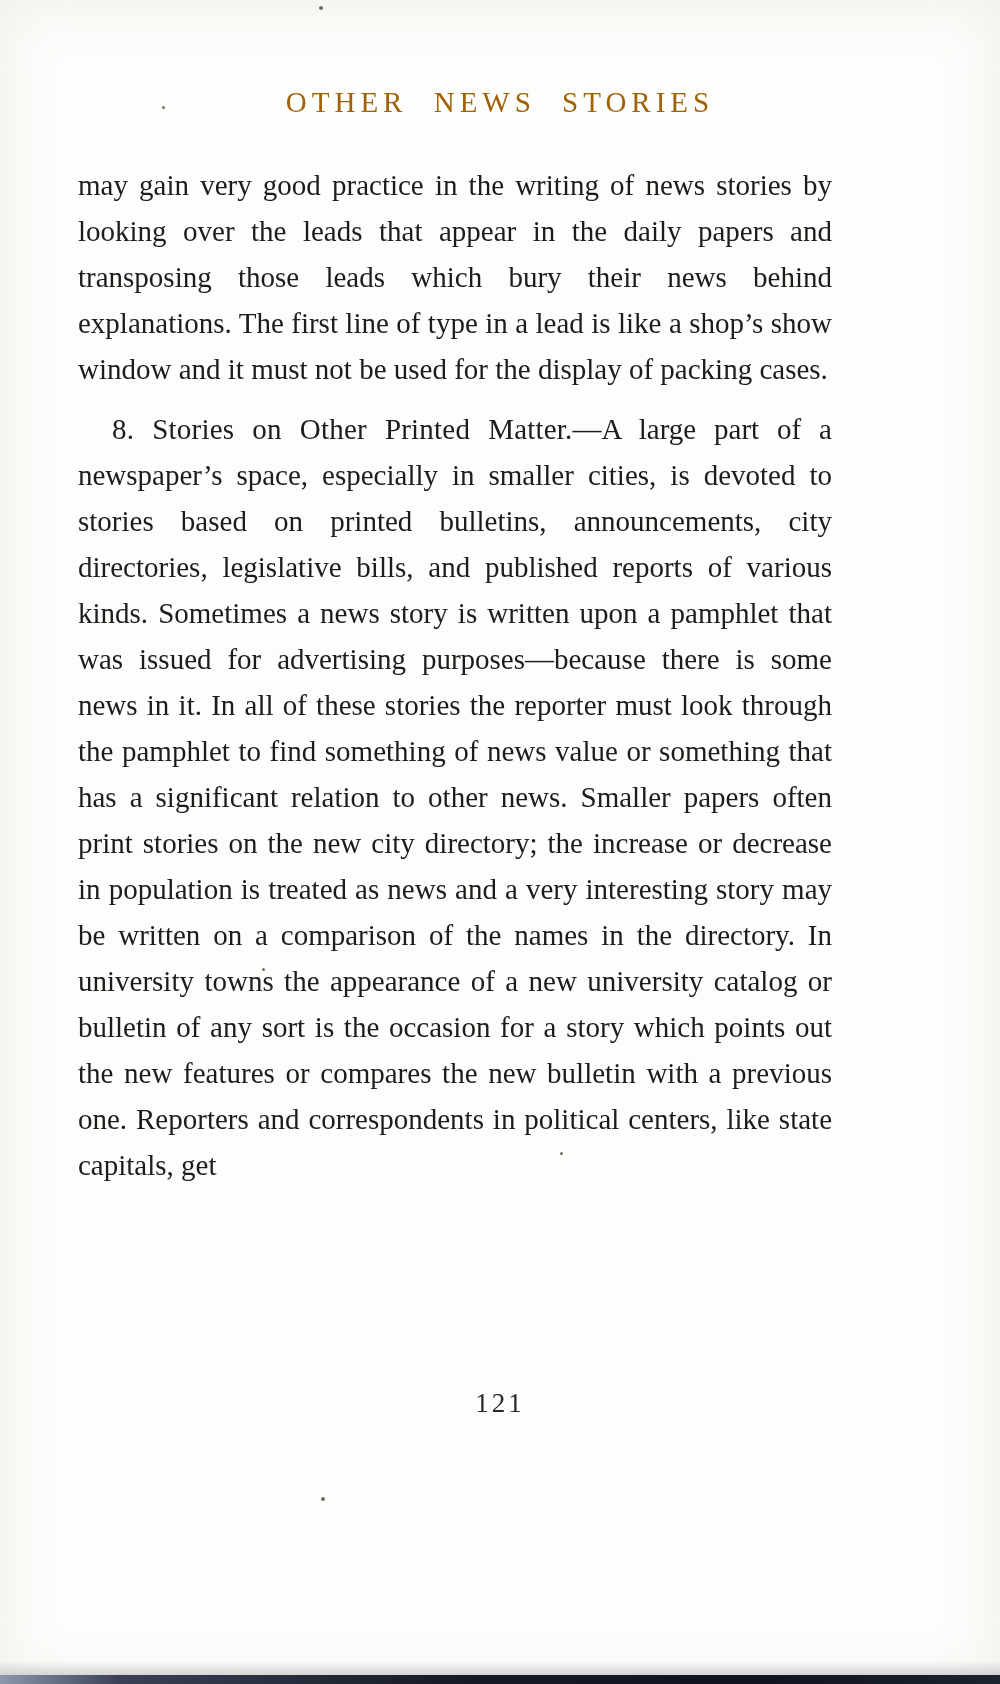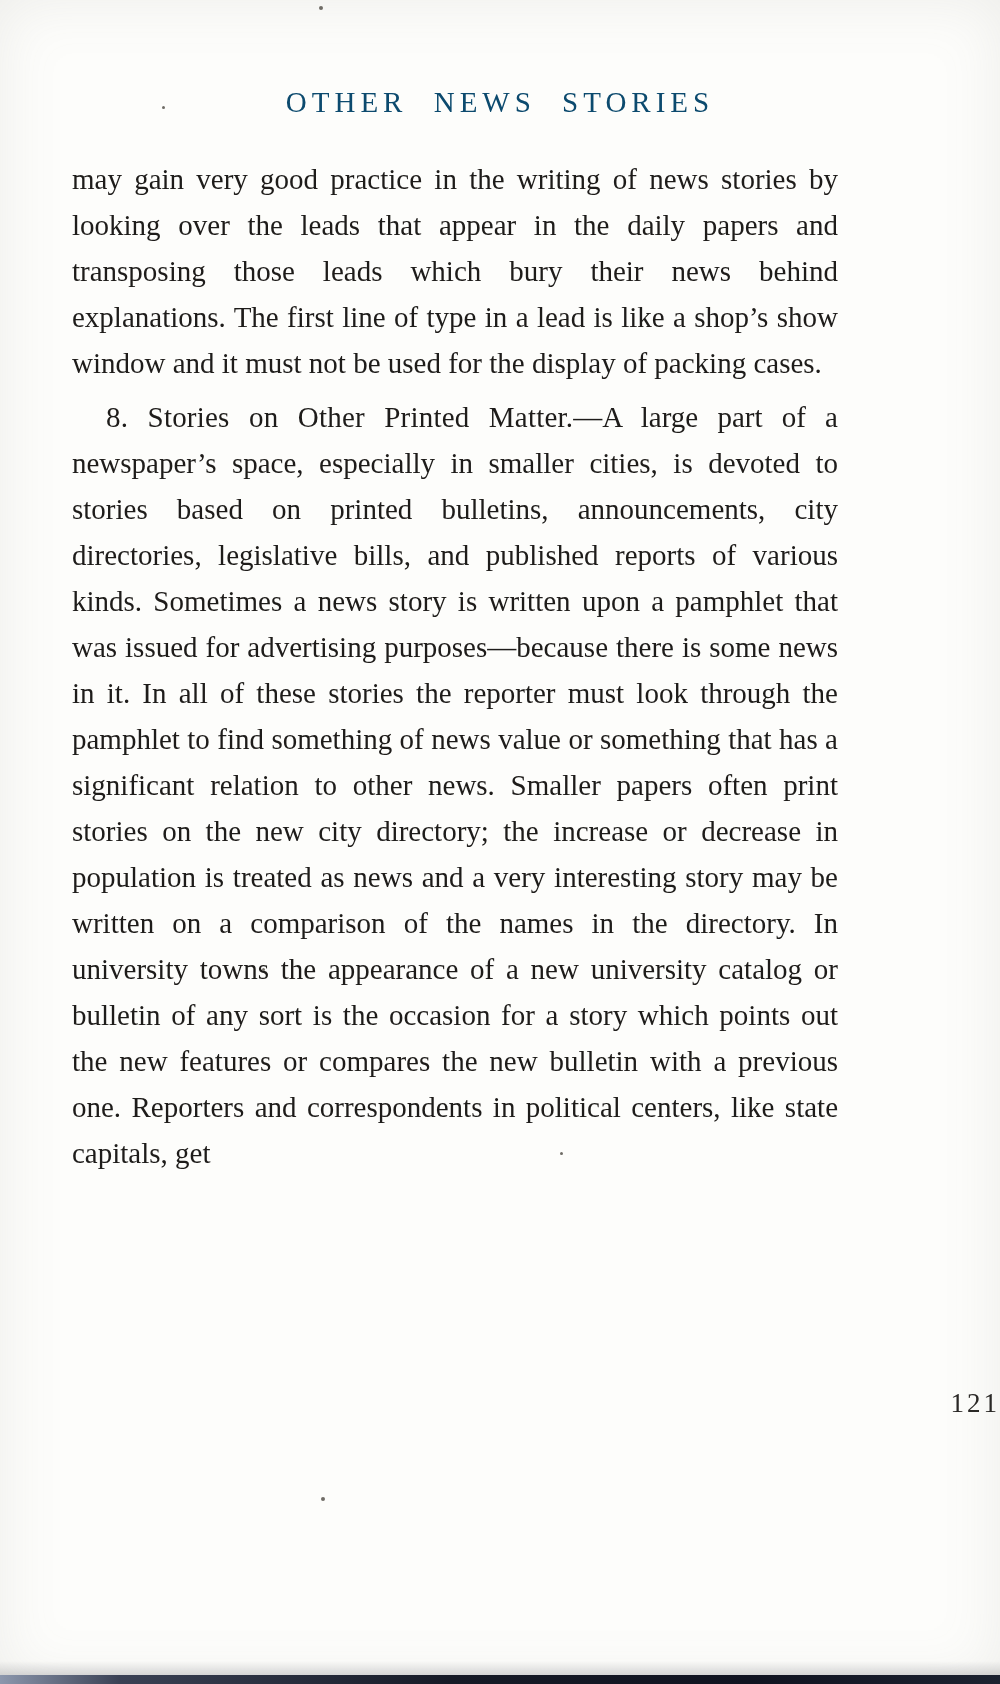--- a/index.html
+++ b/index.html
@@ -19,47 +19,47 @@
   }
   .running-head {
     position: absolute;
     top: 86px;
     left: 0;
     width: 100%;
     text-align: center;
     font-size: 29px;
     letter-spacing: 5px;
     word-spacing: 14px;
-    color: #0c4a6e;
+    color: #a16207;
   }
   .body-text {
     position: absolute;
     top: 148px;
     left: 64px;
     width: 782px;
     font-size: 29px;
     line-height: 46px;
     text-align: justify;
   }
   .para {
-    margin: 8px;
+    margin: 14px;
   }
   .para.indent {
     text-indent: 34px;
   }
   .bold-lead {
     font-weight: 400;
     letter-spacing: 0.2px;
   }
   .page-number {
     position: absolute;
     top: 1388px;
     left: 0;
     width: 100%;
-    text-align: right;
+    text-align: center;
     font-size: 27px;
     letter-spacing: 3px;
     color: #2a2826;
   }
   .speck {
     position: absolute;
     background: #6f6c66;
     border-radius: 50%;
   }
   .speck-1 { left: 319px; top: 6px;    width: 4px; height: 4px; }

